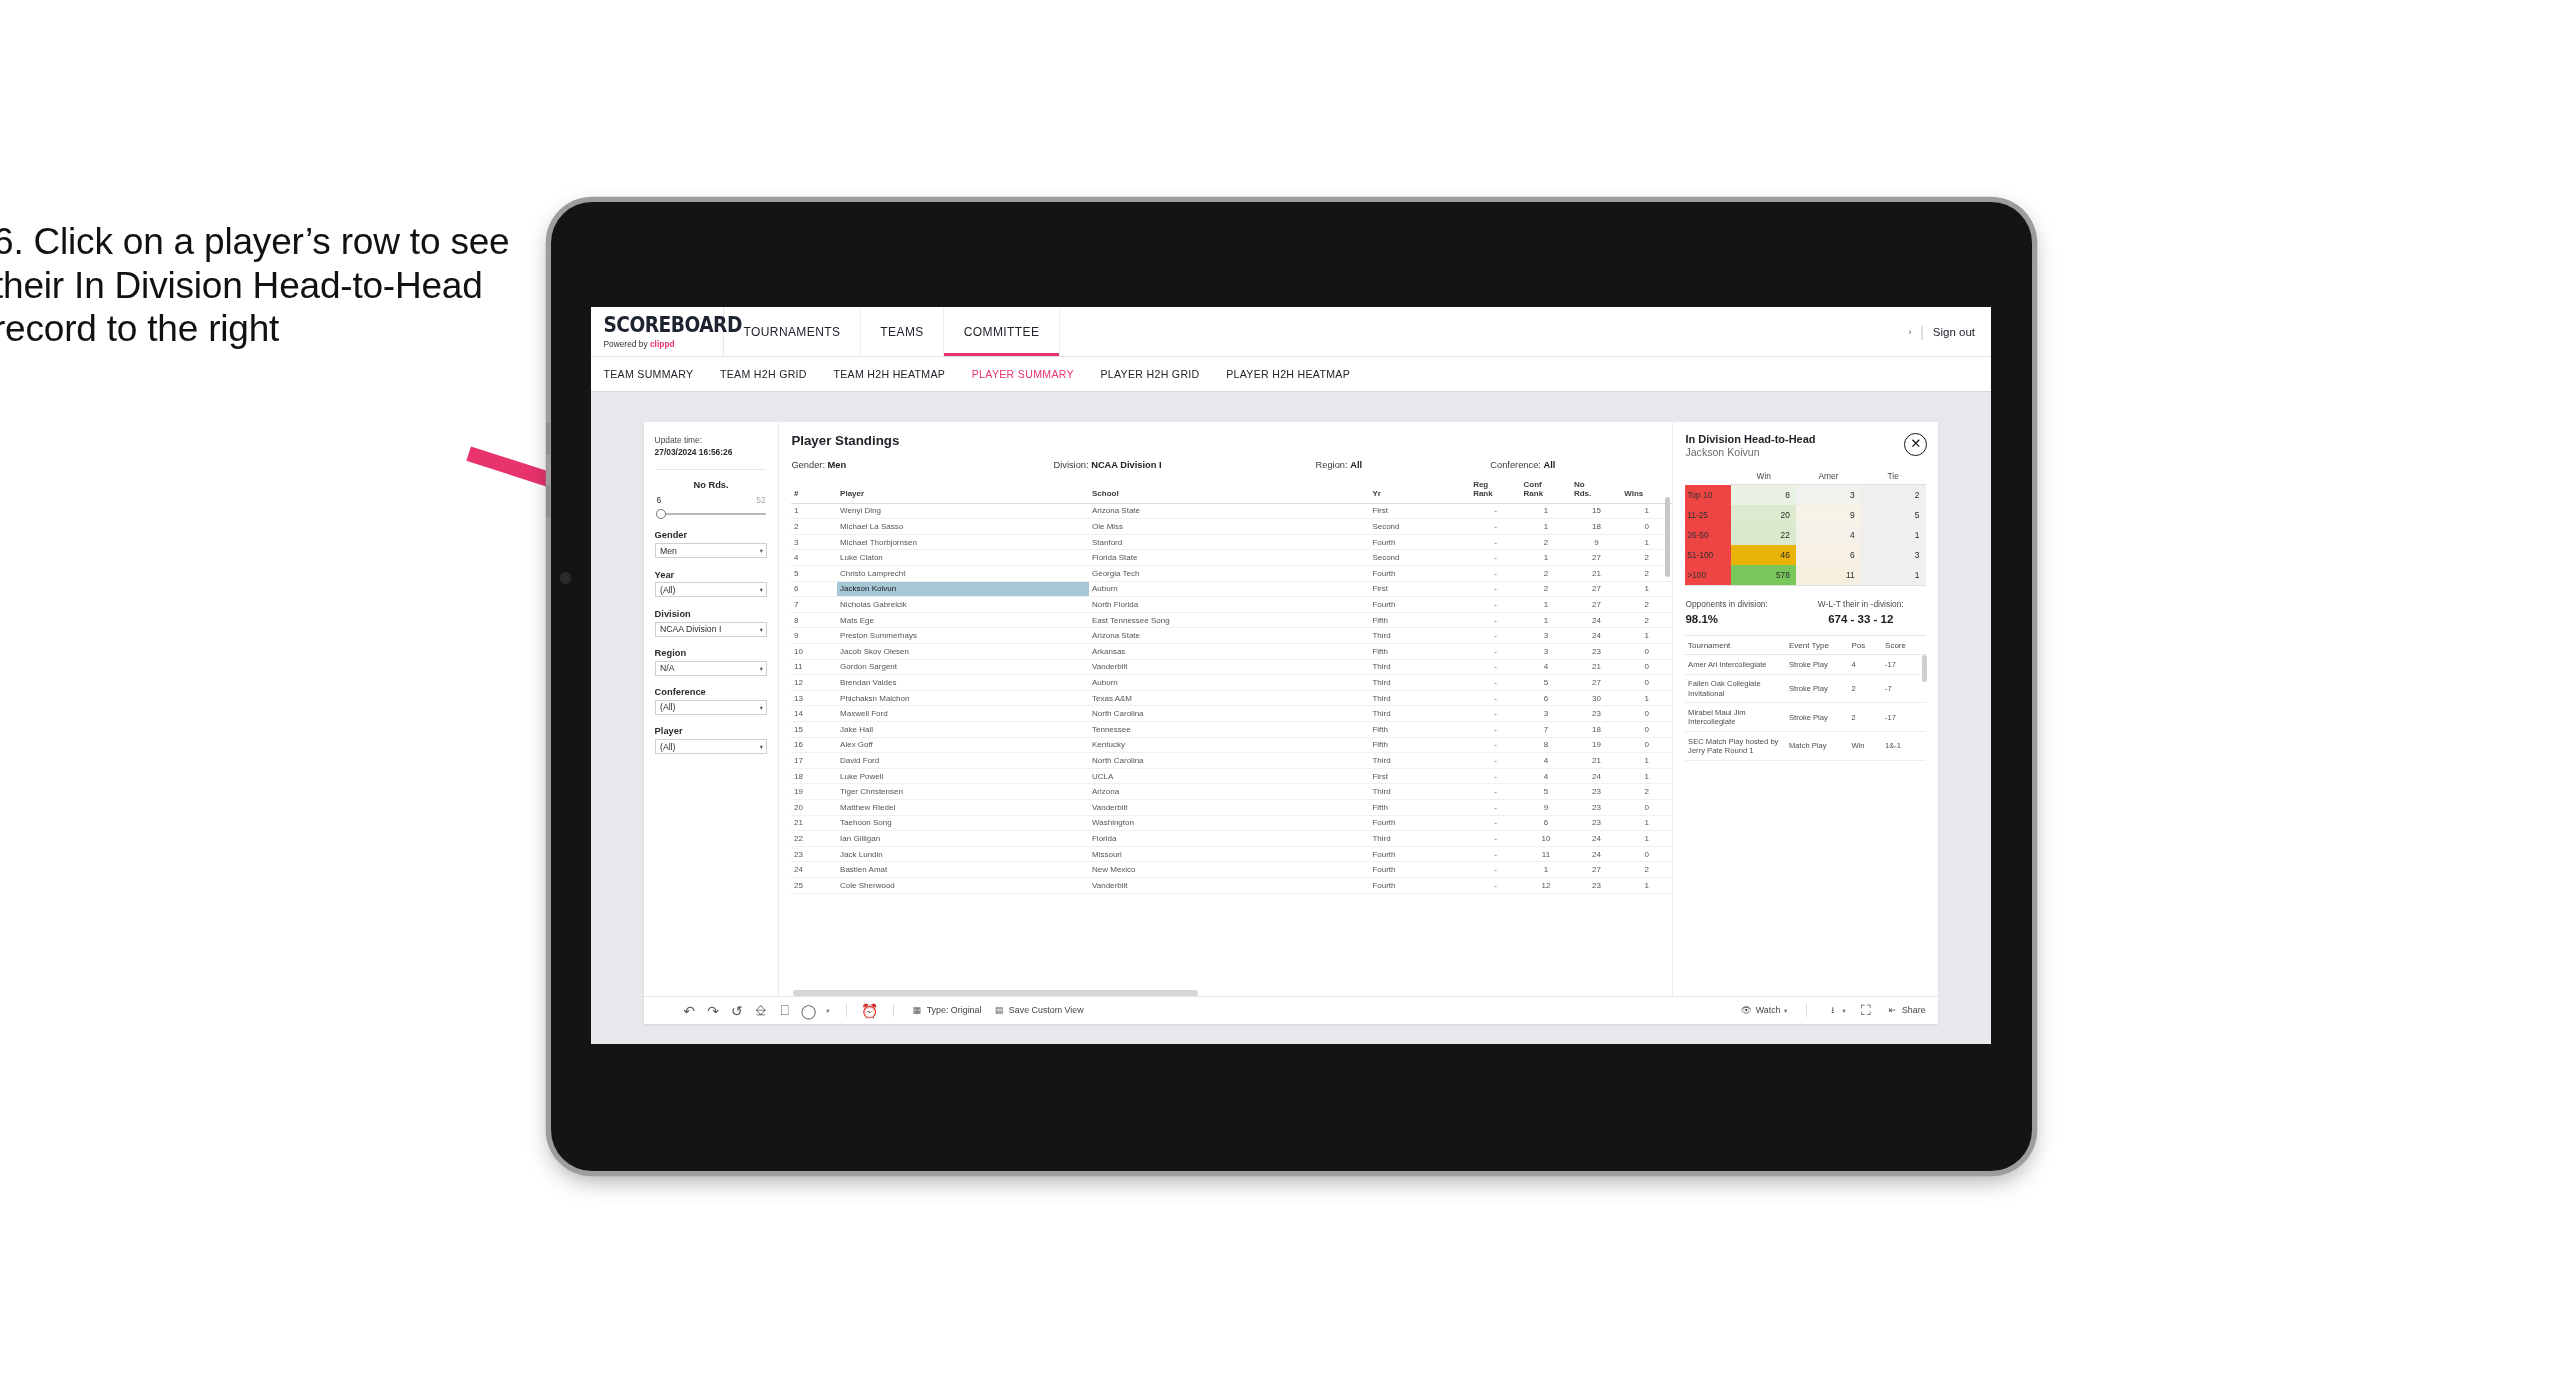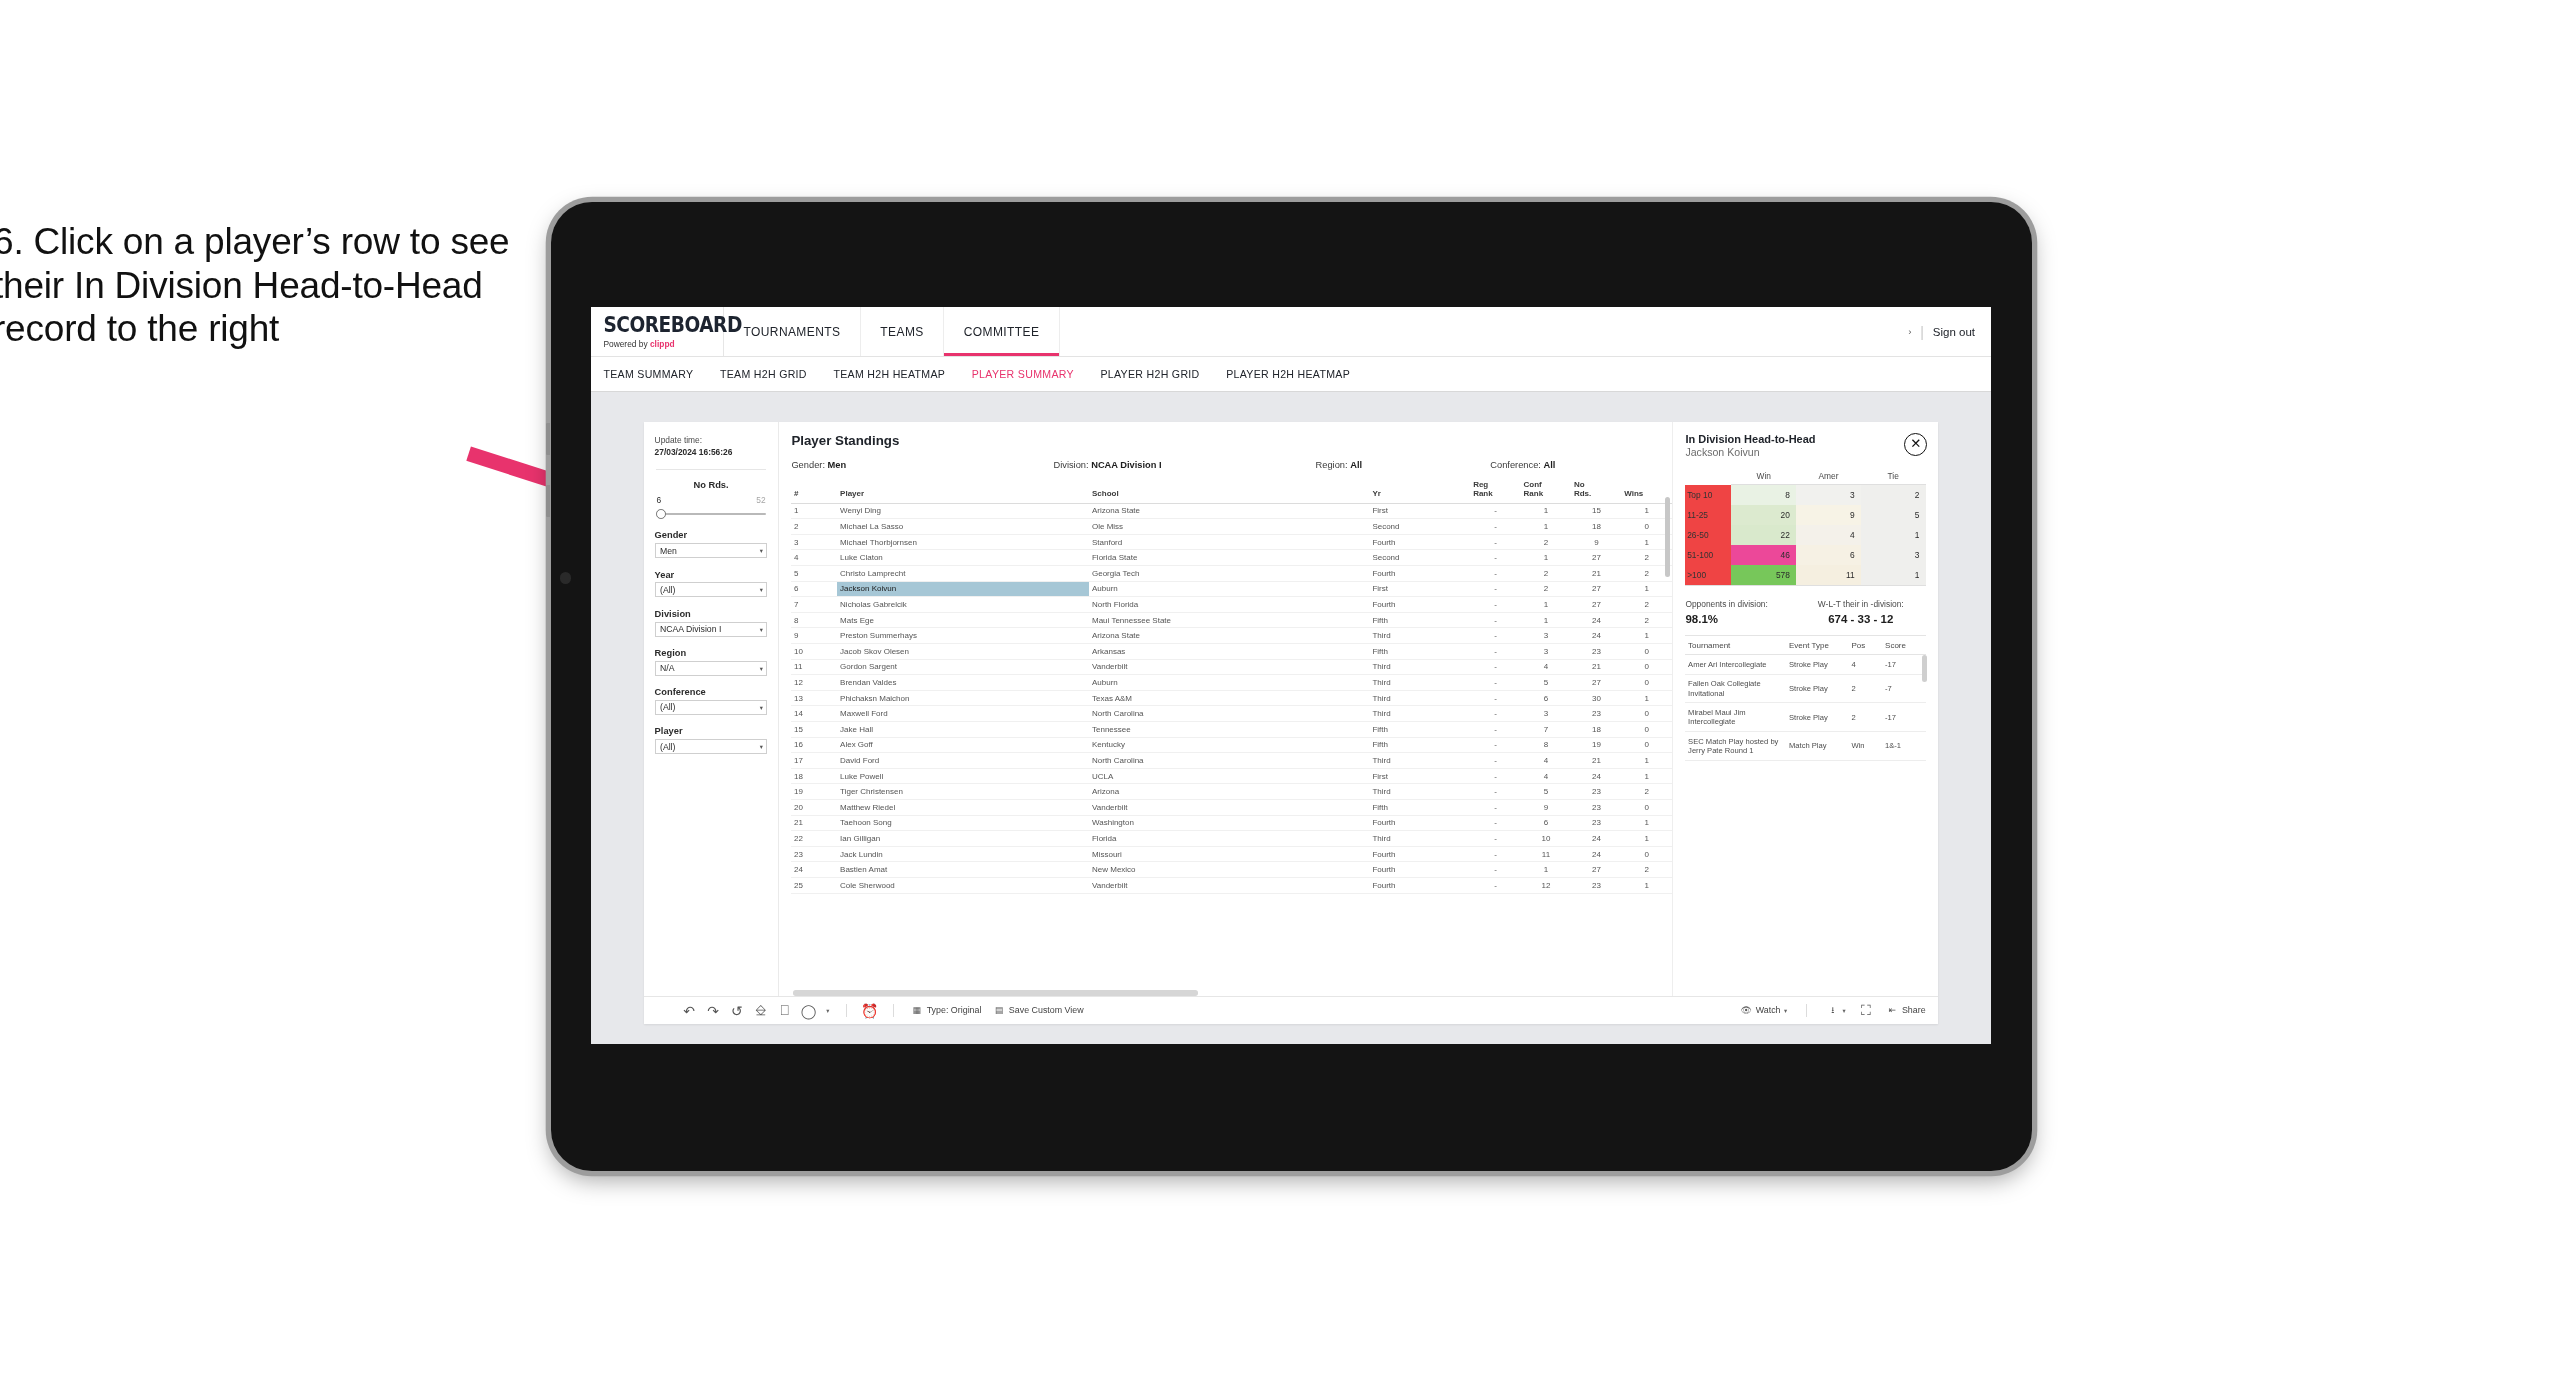--- a/index.html
+++ b/index.html
@@ -415,21 +415,21 @@
                         <td class="c-school">North Florida</td>
                         <td class="c-yr">Fourth</td>
                         <td class="c-reg">-</td>
                         <td class="c-conf">1</td>
                         <td class="c-rds">27</td>
                         <td class="c-wins">2</td>
                       </tr>
                       <tr>
                         <td class="c-num">8</td>
                         <td class="c-player pname">Mats Ege</td>
-                        <td class="c-school">Maui Tennessee State</td>
+                        <td class="c-school">East Tennessee Song</td>
                         <td class="c-yr">Fifth</td>
                         <td class="c-reg">-</td>
                         <td class="c-conf">1</td>
                         <td class="c-rds">24</td>
                         <td class="c-wins">2</td>
                       </tr>
                       <tr>
                         <td class="c-num">9</td>
                         <td class="c-player pname">Preston Summerhays</td>
                         <td class="c-school">Arizona State</td>
@@ -634,21 +634,21 @@
                       <td style="background: rgb(239, 239, 237);">5</td>
                     </tr>
                     <tr>
                       <td class="rowlabel">26-50</td>
                       <td style="background: rgb(217, 233, 204);">22</td>
                       <td style="background: rgb(244, 241, 234);">4</td>
                       <td style="background: rgb(239, 239, 237);">1</td>
                     </tr>
                     <tr>
                       <td class="rowlabel">51-100</td>
-                      <td style="background: #ec4899;">46</td>
+                      <td style="background: #eab308;">46</td>
                       <td style="background: rgb(246, 241, 228);">6</td>
                       <td style="background: rgb(239, 239, 237);">3</td>
                     </tr>
                     <tr>
                       <td class="rowlabel">&gt;100</td>
                       <td style="background: rgb(119, 199, 90);">578</td>
                       <td style="background: rgb(245, 239, 224);">11</td>
                       <td style="background: rgb(239, 239, 237);">1</td>
                     </tr>
                   </tbody>

